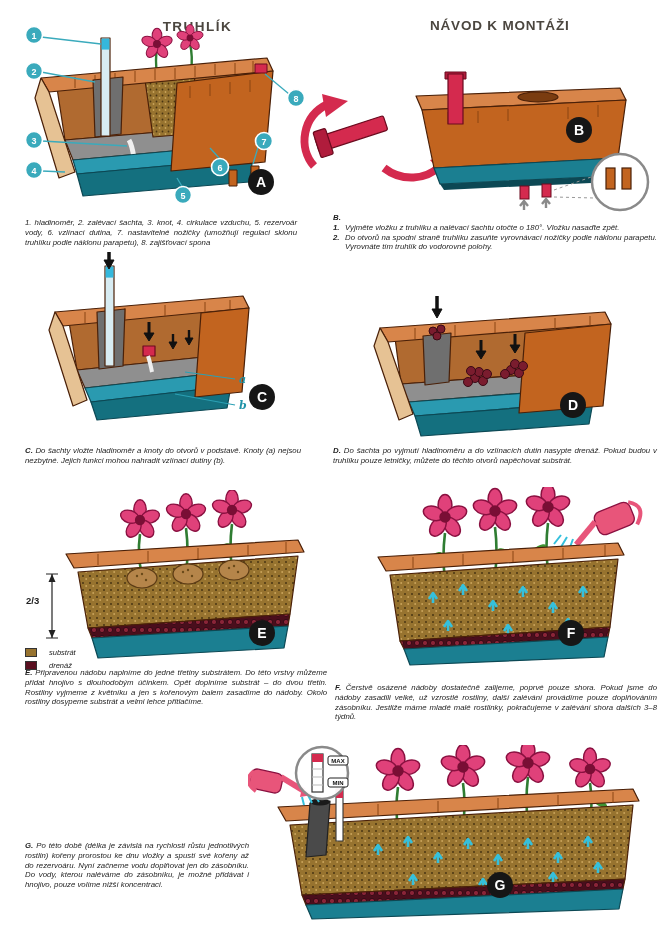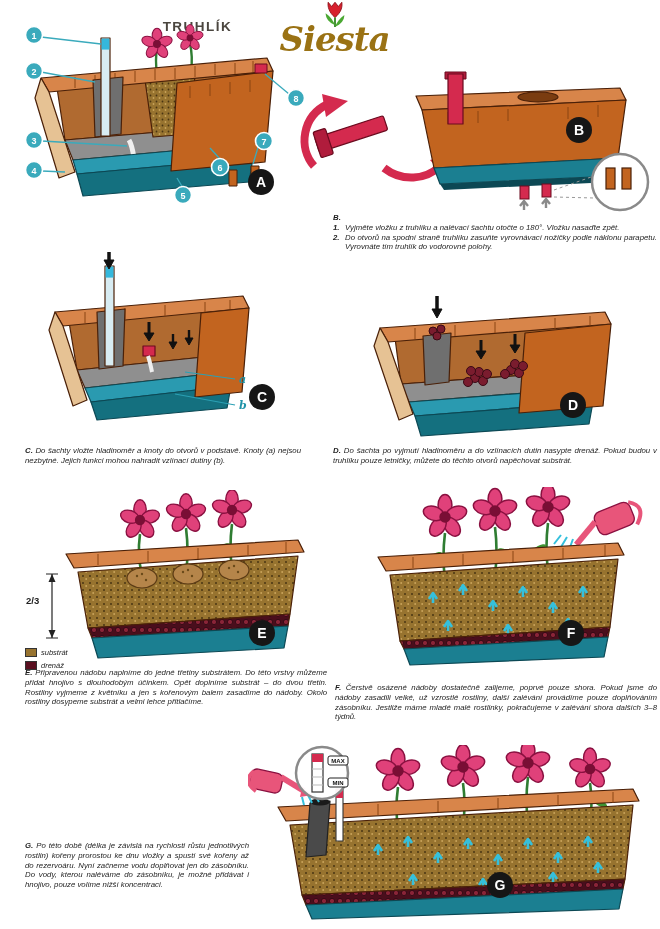--- a/index.html
+++ b/index.html
@@ -11,49 +11,41 @@
   .h-right{font-weight:bold;font-size:13.5px;letter-spacing:.8px;color:#4b463f;line-height:1.3}
   .logo-wrap{text-align:center}
   .logo-text{font-family:"DejaVu Serif",serif;font-style:italic;font-weight:bold;font-size:34px;color:#9a7214;letter-spacing:-1px;line-height:1}
   .caption{font-size:7.8px;font-style:italic;color:#1d1d1d;line-height:1.26;text-align:justify}
   .caption p{margin:0}
   .caption b{font-weight:bold}
   .cap-item{display:flex}
   .cap-item .n{width:12px;flex:none;font-weight:bold}
   .cap-item .t{flex:1;text-align:justify}
   .legend{font-size:7.5px;font-style:italic;color:#222}
-  .legend-row{display:flex;align-items:center;gap:4px;margin-bottom:4px}
+  .legend-row{display:flex;align-items:center;gap:12px;margin-bottom:4px}
   .sw{width:12px;height:9px;border:1px solid #333;display:inline-block;flex:none}
   .sw-sub{background:#97732f}
   .sw-dren{background:#5a1020}
   svg text{font-family:"Liberation Sans",sans-serif}
   .co-num{fill:#fff;font-size:9px;font-weight:bold;text-anchor:middle}
   .badge-letter{fill:#fff;font-size:14px;font-weight:bold;text-anchor:middle}
   .ab-letter{fill:#1f93a8;font-size:11px;font-style:italic;font-weight:bold;font-family:"DejaVu Serif",serif}
   .frac{font-size:9.5px;font-weight:bold;fill:#222;font-style:normal}
   .mm{font-size:6px;font-weight:bold;fill:#111;text-anchor:middle}
 </style>
 </head>
 <body>
 
 <div class="page">
 
   <div class="abs h-left" style="left:140px;top:19px;width:115px">TRUHLÍK</div>
 
-  <div class="abs logo-wrap" style="left:262px;top:2px;width:145px;height:62px">
-    <svg class="abs" style="left:56px;top:0" width="34" height="26" viewBox="0 0 40 30">
-      <path d="M20,18 C13,12 11,5 12,0 L16,5 L20,0 L24,5 L28,0 C29,6 27,12 20,18 Z" fill="#d7202e" stroke="#8a0e16" stroke-width="1"></path>
-      <path d="M20,18 L20,29" stroke="#3a8a2a" stroke-width="2.2"></path>
-      <path d="M20,27 C13,24 9,19 9,13 C15,17 18,22 20,27 Z" fill="#4aa832"></path>
-      <path d="M20,29 C27,26 31,21 31,15 C25,19 22,24 20,29 Z" fill="#4aa832"></path>
-    </svg>
-    <div class="abs logo-text" style="left:0;top:20px;width:145px">Siesta</div>
-  </div>
 
   <div class="abs h-right" style="left:430px;top:17px;width:220px">
+    <div>NÁVOD K MONTÁŽI</div>
   </div>
 
   <svg class="abs" style="left:5px;top:22px" width="300" height="195" viewBox="0 0 300 195">
     <defs>
       <pattern id="soil-a" width="6" height="6" patternUnits="userSpaceOnUse">
         <rect width="6" height="6" fill="#97732f"></rect>
         <circle cx="1.5" cy="1.5" r="0.9" fill="#4a3512"></circle>
         <circle cx="4.5" cy="4" r="0.9" fill="#c9a35a"></circle>
       </pattern>
       <g id="fl-a">
@@ -548,20 +540,21 @@
       <text x="90" y="40" class="mm">MIN</text>
     </g>
 
     <g>
       <circle cx="252" cy="140" r="13" fill="#161616"></circle>
       <text x="252" y="145" class="badge-letter">G</text>
     </g>
   </svg>
 
   <div class="abs caption" style="left:25px;top:218px;width:272px">
+    <p>1. hladinoměr, 2. zalévací šachta, 3. knot, 4. cirkulace vzduchu, 5. rezervoár vody, 6. vzlínací dutina, 7. nastavitelné nožičky (umožňují regulaci sklonu truhlíku podle náklonu parapetu), 8. zajišťovací spona</p>
   </div>
 
   <div class="abs caption" style="left:333px;top:213px;width:324px">
     <p><b>B.</b></p>
     <div class="cap-item">
       <span class="n">1.</span>
       <span class="t">Vyjměte vložku z truhlíku a nalévací šachtu otočte o 180°. Vložku nasaďte zpět.</span>
     </div>
     <div class="cap-item">
       <span class="n">2.</span>

